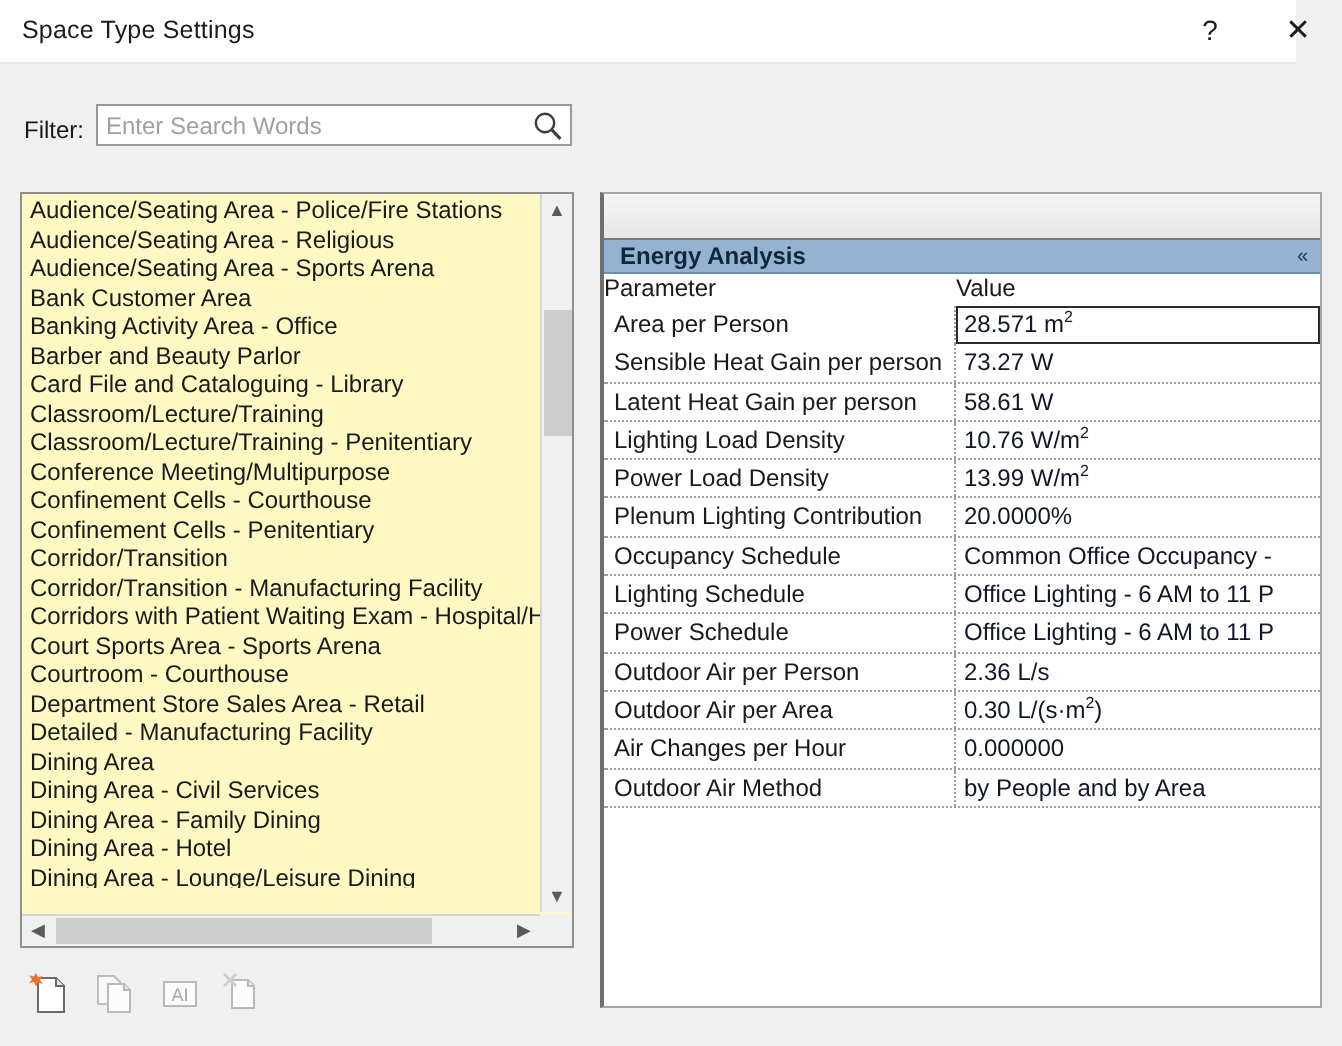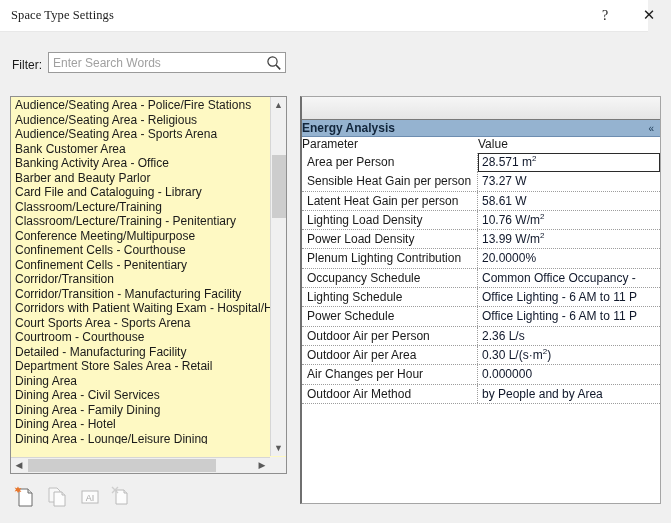--- a/index.html
+++ b/index.html
@@ -19,21 +19,20 @@
   }
 
   
   #titlebar {
     position: absolute;
     left: 0; top: 0;
     width: 648px;
     height: 31px;
     background: #ffffff;
     border-bottom: 1px solid #e8e8e8;
-    font-family: Liberation Serif, serif;
   }
   #title-text {
     position: absolute;
     left: 11px;
     top: 8px;
     font-size: 12.5px;
     color: #1b1b1b;
     letter-spacing: .1px;
   }
   .winbtn {
@@ -229,21 +228,21 @@
   #phead-param { width: 176px; border-right: 1px solid #a8a8a8; }
   #phead-value { flex: 1; }
 
   #group-row {
     display: flex;
     align-items: center;
     height: 17px;
     background: #95b3d0;
     border-bottom: 1px solid #6d8db0;
     box-sizing: border-box;
-    padding-left: 0;
+    padding-left: 8px;
     cursor: default;
   }
   #group-label {
     font-size: 12px;
     font-weight: bold;
     color: #12263c;
   }
   #group-collapse {
     margin-left: auto;
     margin-right: 6px;
@@ -342,22 +341,22 @@
       <div class="list-item">Classroom/Lecture/Training</div>
       <div class="list-item">Classroom/Lecture/Training - Penitentiary</div>
       <div class="list-item">Conference Meeting/Multipurpose</div>
       <div class="list-item">Confinement Cells - Courthouse</div>
       <div class="list-item">Confinement Cells - Penitentiary</div>
       <div class="list-item">Corridor/Transition</div>
       <div class="list-item">Corridor/Transition - Manufacturing Facility</div>
       <div class="list-item">Corridors with Patient Waiting Exam - Hospital/Health</div>
       <div class="list-item">Court Sports Area - Sports Arena</div>
       <div class="list-item">Courtroom - Courthouse</div>
+      <div class="list-item">Department Store Sales Area - Retail</div>
       <div class="list-item">Detailed - Manufacturing Facility</div>
-      <div class="list-item">Department Store Sales Area - Retail</div>
       <div class="list-item">Dining Area</div>
       <div class="list-item">Dining Area - Civil Services</div>
       <div class="list-item">Dining Area - Family Dining</div>
       <div class="list-item">Dining Area - Hotel</div>
       <div class="list-item">Dining Area - Lounge/Leisure Dining</div>
     </div>
 
   <div id="list-vscroll">
     <div id="list-vscroll-up" class="sb-arrow">▲</div>
     <div id="list-vscroll-thumb"></div>

